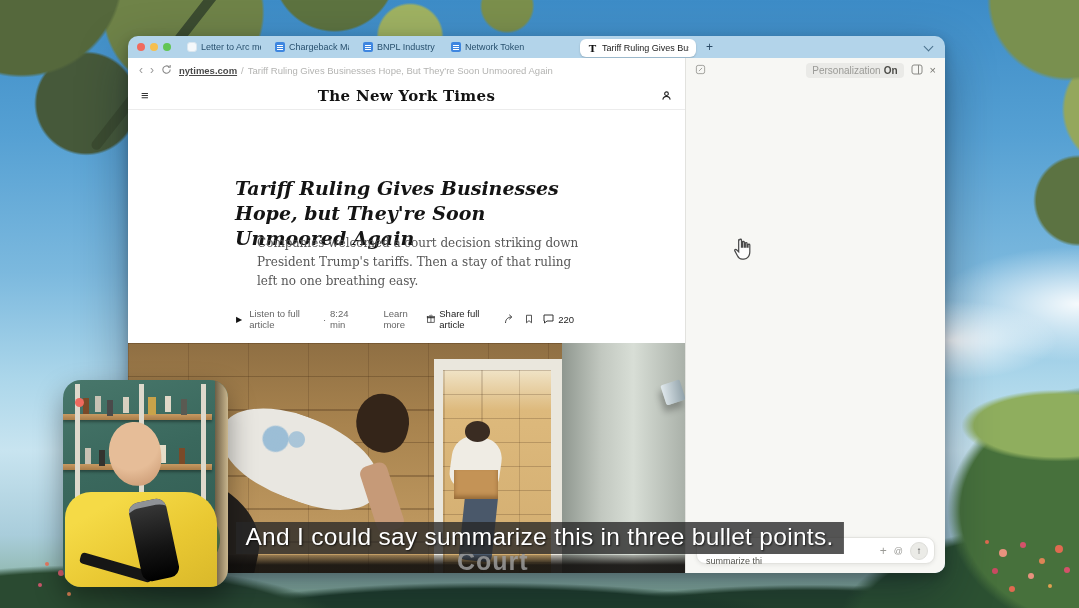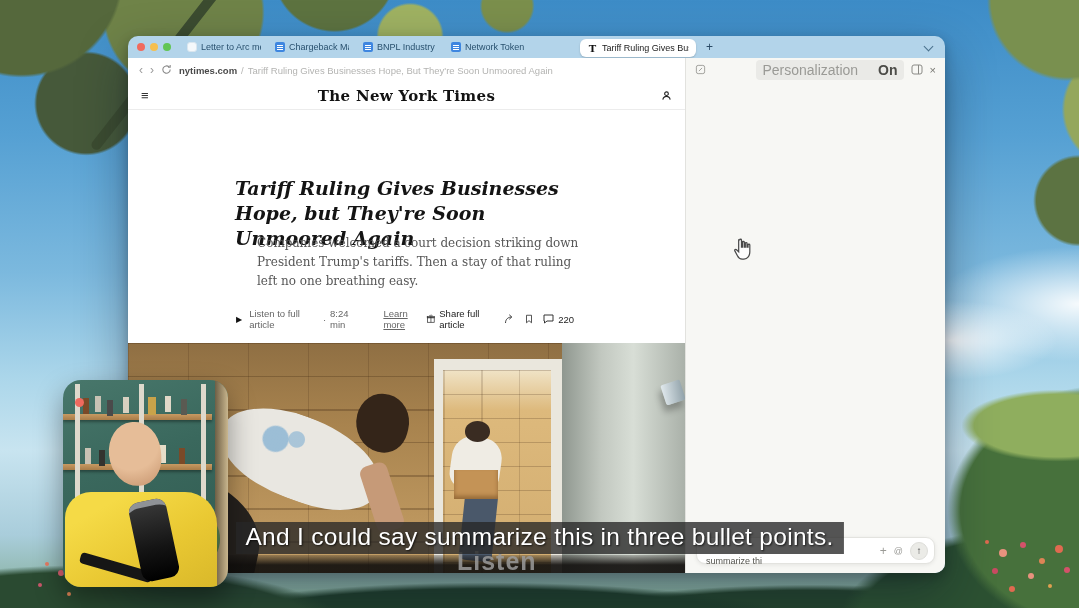--- a/index.html
+++ b/index.html
@@ -69,21 +69,21 @@
 
   .panes { position:absolute; top:22px; left:0; right:0; bottom:0; display:flex;
     border-radius:0 0 10px 10px; overflow:hidden; }
   .content { width:557px; position:relative; background:#fff; flex:0 0 auto; }
   .assistant { flex:1; position:relative; background:#f7f7f4; border-left:1px solid #e2e2de; }
 
   
   .urlbar { height:24px; display:flex; align-items:center; gap:7px; padding:0 11px; font-size:9.5px; }
   .navg { color:#9a9a9a; font-size:12px; line-height:1; }
   .addr { display:flex; gap:4px; align-items:baseline; overflow:hidden; white-space:nowrap; }
-  .addr .dom { color:#4a4a4a; font-weight:bold; }
+  .addr .dom { color:#4a4a4a; font-weight:bold;text-decoration:underline; }
   .addr .sep, .addr .ttl { color:#b4b4b2; }
 
   
   .nyt-top { height:28px; position:relative; display:flex; align-items:center; padding:0 13px;
     border-bottom:1px solid #ececec; }
   .hamb { font-size:13px; color:#333; line-height:1; }
   .masthead { position:absolute; left:0; right:0; text-align:center;
     font-family:"DejaVu Serif",serif; font-weight:bold; font-size:15px; color:#121212; letter-spacing:.3px; }
   .account { margin-left:auto; z-index:2; }
   .nyt-nav { height:26px; display:flex; align-items:center; justify-content:center; gap:15px;
@@ -91,21 +91,21 @@
   .nyt-nav .nv:first-child { font-weight:bold; color:#111; }
   .headline { position:absolute; left:107px; top:118px; width:352px;
     font-family:"DejaVu Serif",serif; font-style:italic; font-weight:bold;
     font-size:19px; line-height:1.32; color:#141414; }
   .dek { position:absolute; left:107px; top:176px; width:328px;
     font-family:"DejaVu Serif",serif; font-size:12px; line-height:1.6; color:#565656;margin-left:22px; }
   .toolbar { position:absolute; left:108px; top:250px; width:338px; display:flex;
     align-items:center; font-size:9.5px; color:#333; }
   .lgroup { display:flex; align-items:center; gap:4px; color:#666; }
   .lgroup .play { color:#111; font-size:8px; margin-right:3px; font-family:"DejaVu Sans",sans-serif; }
-  .lmore { color:#666; text-decoration:underline; margin-left:17px; }
+  .lmore { color:#666; margin-left:17px; }
   .agroup { margin-left:auto; display:flex; align-items:center; gap:8px; color:#222; }
   .agroup svg { display:block; }
   .cbtn { display:flex; align-items:center; gap:3px; }
 
   
   .hero { position:absolute; left:0; top:285px; width:557px; height:230px; overflow:hidden; background:#b3905a; }
   .hx { position:absolute; }
   .boxes { left:0; top:0; width:78%; height:100%;
     background:
       repeating-linear-gradient(180deg, rgba(60,35,15,.28) 0 1.5px, rgba(0,0,0,0) 1.5px 33px),
@@ -140,22 +140,22 @@
   .woman-legs { left:60%; top:64%; width:6%; height:31%; background:#4a586a;
     border-radius:6px; transform:rotate(6deg); }
   .dark-strip { left:0; right:0; bottom:0; height:18px;
     background:linear-gradient(180deg, rgba(25,22,20,.25), rgba(18,16,14,.92) 55%); }
   .watermark { position:absolute; left:329px; bottom:-3px; font-weight:bold; font-size:25px;
     color:rgba(155,155,155,.85); letter-spacing:1px; }
 
   
   .as-header { height:24px; display:flex; align-items:center; gap:7px; padding:0 9px; }
   .as-right { margin-left:auto; display:flex; align-items:center; gap:7px; }
-  .pill { display:flex; gap:20px; align-items:center; background:rgba(0,0,0,.05);
-    border-radius:4px; padding:2px 6px; font-size:14px; color:#9a9a96; }
+  .pill { display:flex; gap:3px; align-items:center; background:rgba(0,0,0,.05);
+    border-radius:4px; padding:2px 6px; font-size:10px; color:#9a9a96; }
   .pill b { color:#4c4c48; }
   .xclose { font-size:11px; color:#777772; line-height:1; }
   .composer { position:absolute; left:10px; right:10px; bottom:9px; height:27px; background:#fff;
     border:1px solid #e3e3df; border-radius:9px; box-shadow:0 1px 4px rgba(0,0,0,.08);
     display:flex; align-items:center; gap:7px; padding:0 6px 0 9px; font-size:9px; }
   .composer-text { color:#55554f; white-space:nowrap; overflow:hidden;margin-top:20px; }
   .composer .grow { flex:1; }
   .cplus { color:#9a9a96; font-size:12px; }
   .cat { color:#9a9a96; font-size:9px; }
   .send { width:18px; height:18px; border-radius:50%; background:#ebebe7; border:1px solid #dededa;
@@ -320,21 +320,21 @@
           </div>
           <div class="hx man-pants"></div>
           <div class="hx man-shirt"></div>
           <div class="hx man-arm"></div>
           <div class="hx man-head"></div>
           <div class="hx woman-legs"></div>
           <div class="hx woman-torso"></div>
           <div class="hx woman-box"></div>
           <div class="hx woman-head"></div>
           <div class="hx dark-strip"></div>
-          <div class="watermark">Listen</div>
+          <div class="watermark">Court</div>
         </div>
       </div>
 
       <div class="assistant">
         <div class="as-header">
           <span>
             <svg width="11" height="11" viewBox="0 0 24 24" fill="none" stroke="#9a9a96" stroke-width="2">
                 <rect x="3" y="3" width="18" height="18" rx="4"></rect>
                 <path d="M8.5 15.5 15.5 8.5"></path>
               </svg>

